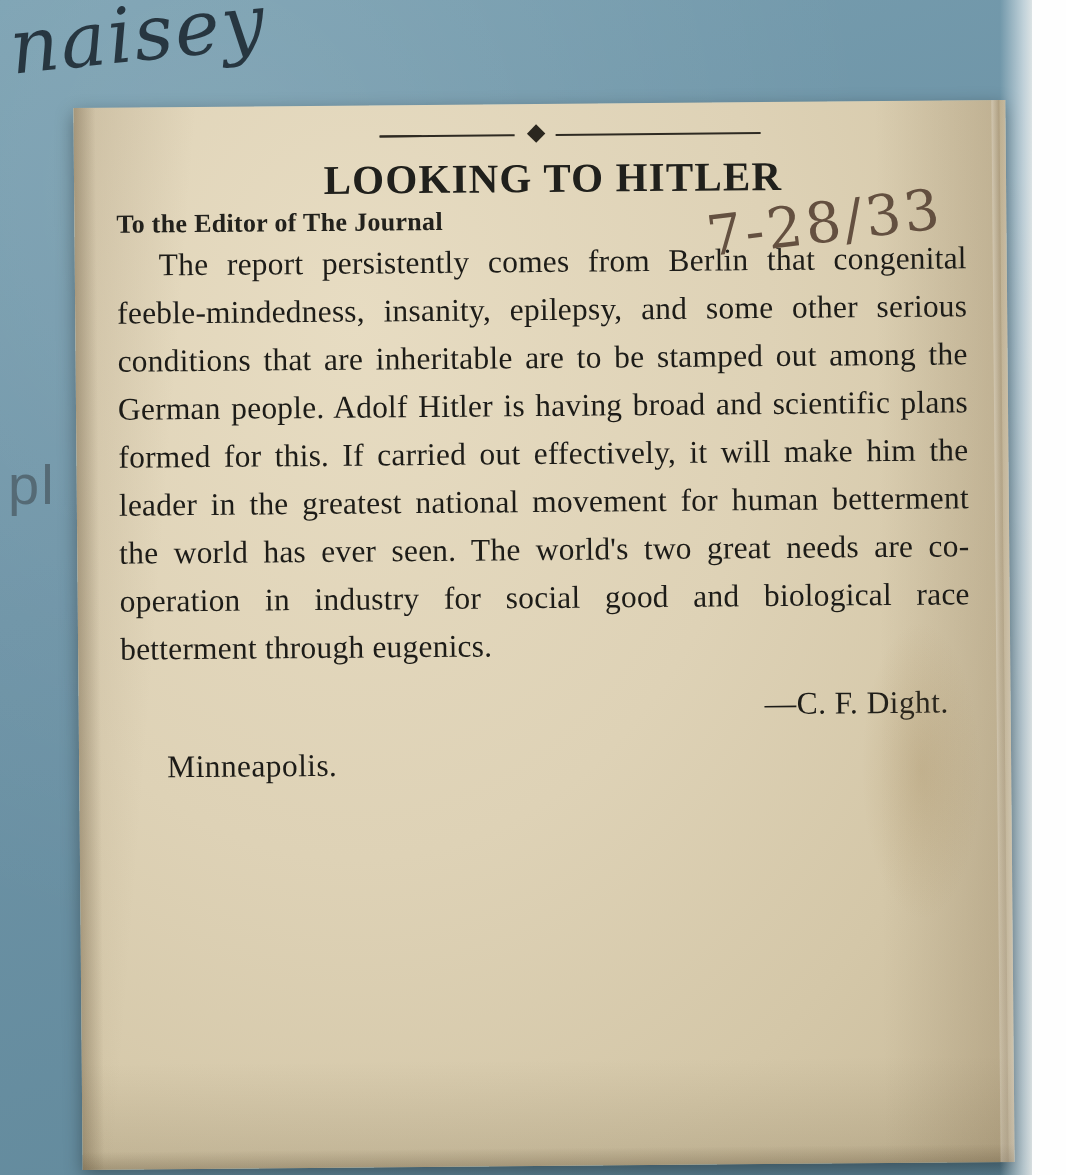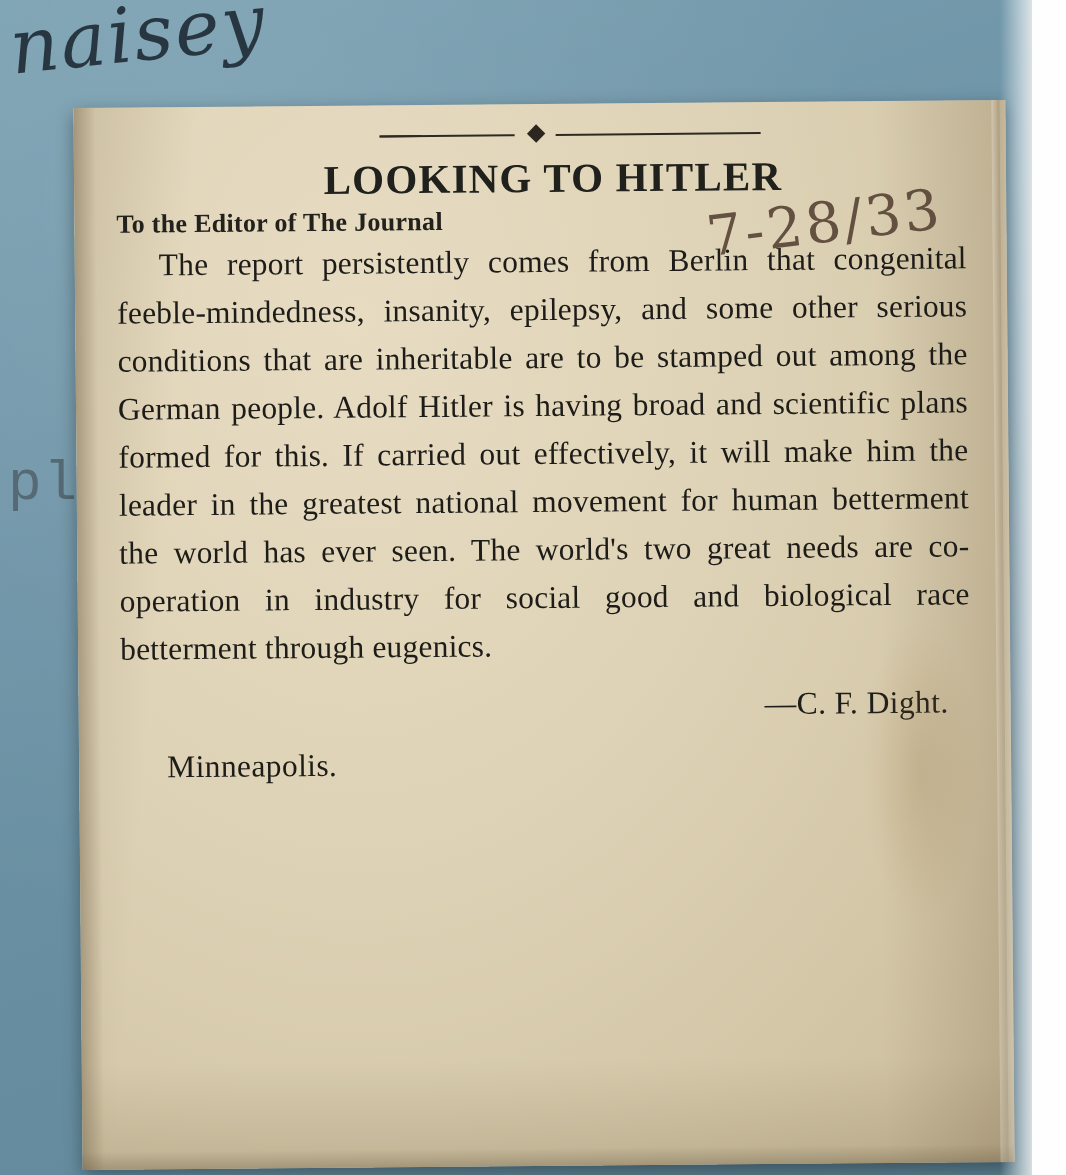--- a/index.html
+++ b/index.html
@@ -54,21 +54,21 @@
     letter-spacing: 2px;
     transform: rotate(-6deg);
     opacity: 0.88;
     white-space: nowrap;
     pointer-events: none;
   }
   .pencil-pl {
     position: absolute;
     left: 8px;
     top: 452px;
-    font-family: Liberation Mono, monospace;
+    font-family: Liberation Sans, sans-serif;
     font-size: 56px;
     color: #4a5a63;
     letter-spacing: 2px;
     opacity: 0.75;
   }
   
   .clipping {
     position: absolute;
     left: 78px;
     top: 104px;

